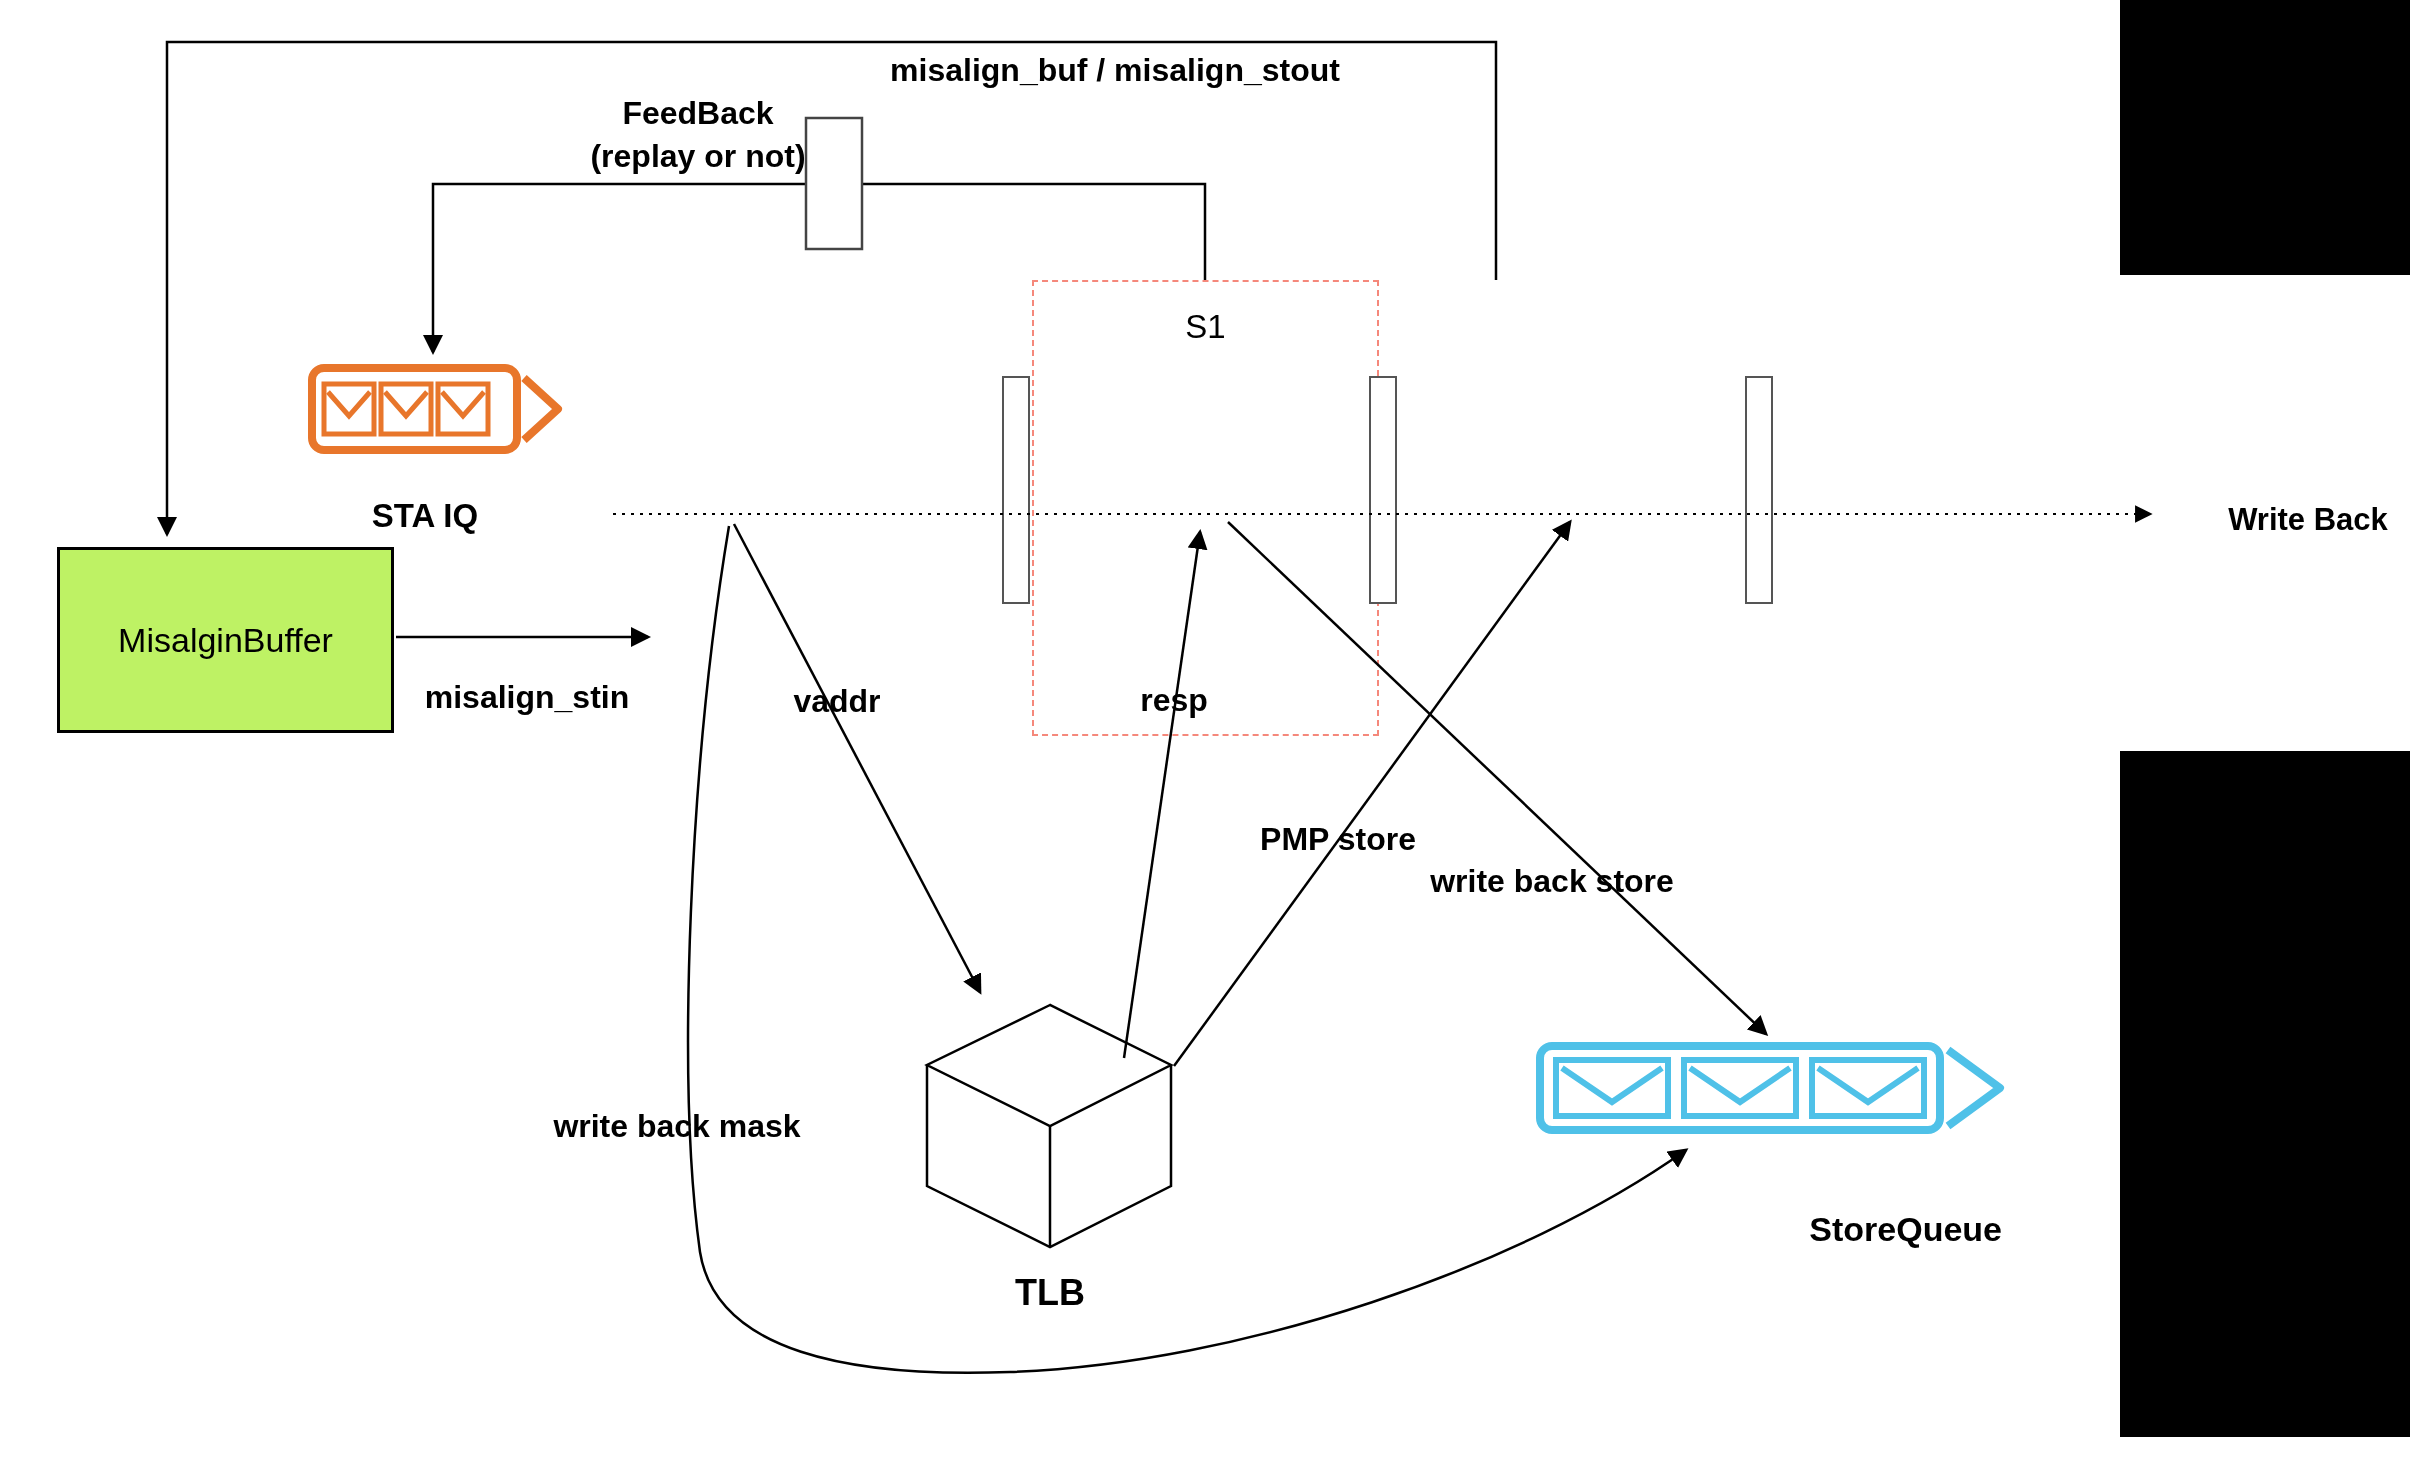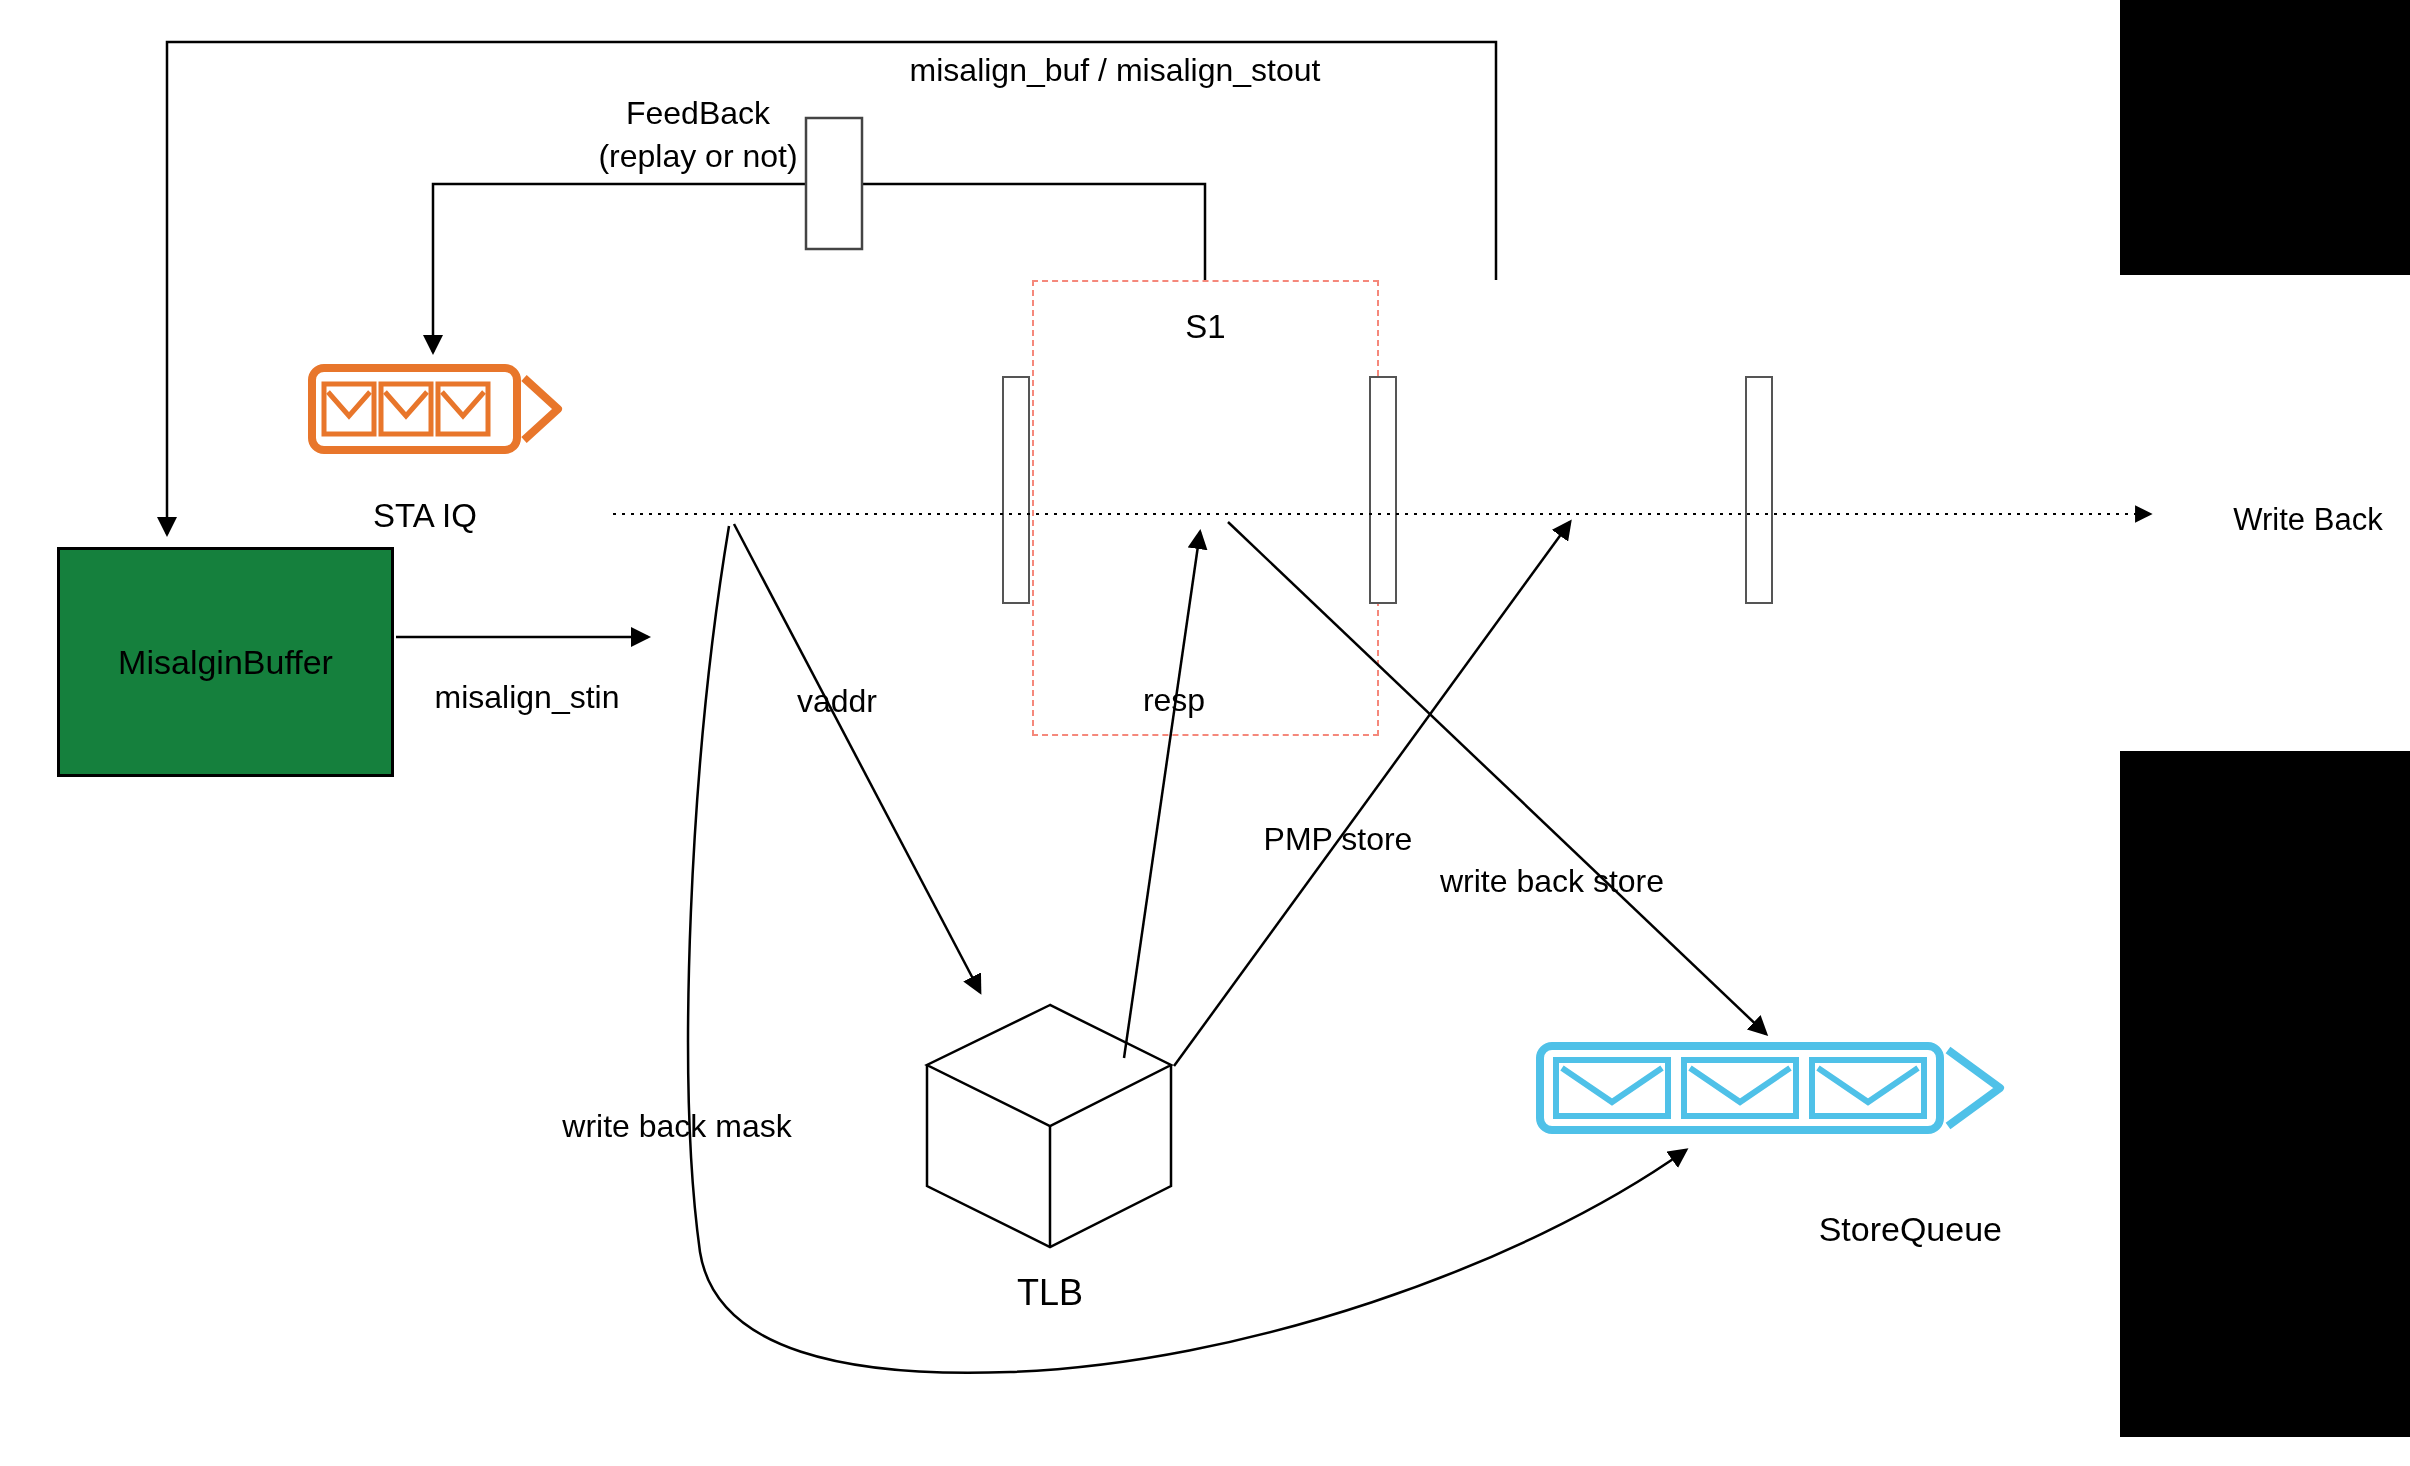--- a/index.html
+++ b/index.html
@@ -15,26 +15,26 @@
     border:2px dashed #f5887b; box-sizing:border-box;
     display:flex; justify-content:center; align-items:flex-start;
     padding-top:26px;
   }
   .stage span { font-size:33px; }
   .pipe-reg {
     position:absolute; top:376px; width:28px; height:228px;
     background:#ffffff; border:2px solid #555; box-sizing:border-box;
   }
   #misalgin-buffer {
-    position:absolute; left:57px; top:547px; width:337px; height:230px;
-    border:3px solid #000; box-sizing:border-box; background:#15803d;
+    position:absolute; left:57px; top:547px; width:337px; height:186px;
+    border:3px solid #000; box-sizing:border-box; background:#bef264;
     display:flex; align-items:center; justify-content:center;
     font-size:34px;
   }
-  .label { position:absolute; text-align:center; font-size:32px; line-height:1.25; }
+  .label { position:absolute; text-align:center; font-size:32px; line-height:1.25;font-weight:bold; }
   svg.overlay { position:absolute; left:0; top:0; width:2410px; height:1466px; }
 </style>
 </head>
 <body>
 
 <div id="canvas">
 
   <div class="mask" style="left:2120px; top:0; width:290px; height:275px;"></div>
   <div class="mask" style="left:2120px; top:751px; width:290px; height:686px;"></div>
 

